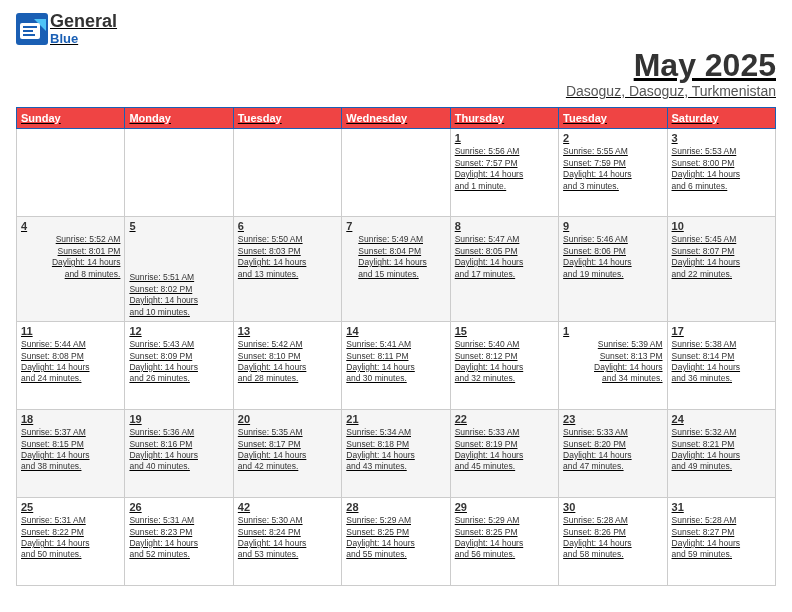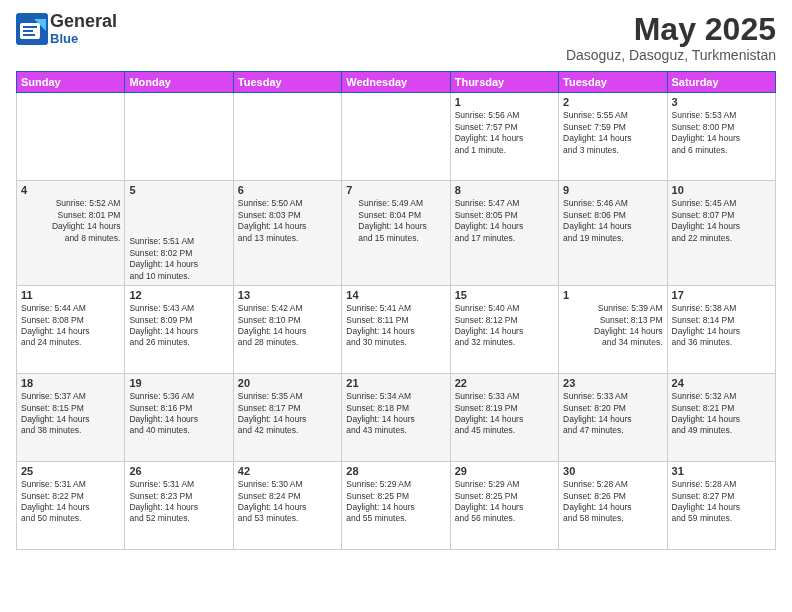--- a/index.html
+++ b/index.html
@@ -7,20 +7,21 @@
       width: 792px;
       height: 612px;
       font-family: Arial, sans-serif;
       background: #fff;
       overflow: hidden;
     }
     .page {
       width: 792px;
       height: 456px;
       padding: 12px 16px 26px 16px;
+      text-decoration: underline;
     }
     .header {
       display: flex;
       justify-content: space-between;
       align-items: flex-start;
       margin-bottom: 8px;
     }
     .logo {
       display: flex;
       align-items: center;
@@ -40,38 +41,39 @@
       font-weight: bold;
       color: #1a5fb4;
     }
     .logo-icon {
       width: 32px;
       height: 32px;
       margin-right: 2px;
     }
     .title-area {
       text-align: right;
+      margin-top: 36px;
     }
     .main-title {
       font-size: 32px;
       font-weight: bold;
       color: #333;
       line-height: 1.1;
     }
     .subtitle {
       font-size: 14px;
       color: #555;
     }
     .calendar {
       width: 100%;
       border-collapse: collapse;
       table-layout: fixed;
     }
     .calendar thead th {
-      background: #d946ef;
+      background: #ef4444;
       color: #fff;
       font-size: 11px;
       font-weight: bold;
       padding: 4px 4px;
       text-align: left;
       border: 1px solid #1a5fb4;
     }
     .calendar tbody td {
       border: 1px solid #ccc;
       vertical-align: top;

